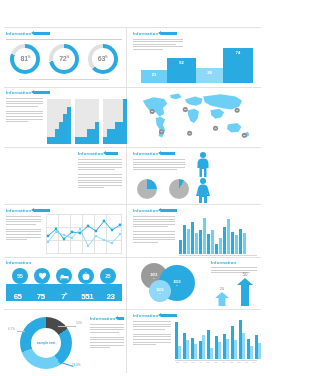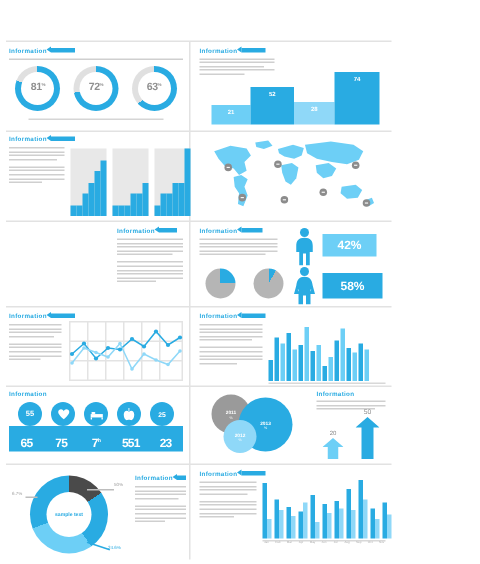--- a/index.html
+++ b/index.html
@@ -350,32 +350,26 @@
       <div class="pie" style="width:20px;height:20px;background:conic-gradient(#29ABE2 0 90deg,#b5b5b5 90deg 360deg);"></div>
       <div class="pie" style="width:20px;height:20px;background:conic-gradient(#29ABE2 0 30deg,#b5b5b5 30deg 360deg);"></div>
     </div>
 
     <div style="position:absolute; left:62px; top:1px;">
       <svg width="16" height="25" viewBox="0 0 32 50">
         <circle cx="16" cy="6" r="6" fill="#29ABE2"></circle>
         <path d="M16 13 C8 13 5 17 5 24 L5 32 L9 32 L9 50 L14 50 L14 34 L18 34 L18 50 L23 50 L23 32 L27 32 L27 24 C27 17 24 13 16 13 Z" fill="#29ABE2"></path>
       </svg>
     </div>
-    <div class="pctbox" style="position:absolute; left:82px; top:5px; width:36px; height:15px; background:#6DCFF6;">
-      <span>42%</span>
-    </div>
 
     <div style="position:absolute; left:62px; top:27px;">
       <svg width="16" height="25" viewBox="0 0 32 50">
         <circle cx="16" cy="6" r="6" fill="#29ABE2"></circle>
         <path d="M16 13 C9 13 6 17 5 25 L2 36 L9 36 L7 30 L8 30 L8 50 L14 50 L14 38 L18 38 L18 50 L24 50 L24 30 L25 30 L23 36 L30 36 L27 25 C26 17 23 13 16 13 Z" fill="#29ABE2"></path>
       </svg>
-    </div>
-    <div class="pctbox" style="position:absolute; left:82px; top:31px; width:40px; height:17px; background:#29ABE2;">
-      <span>58%</span>
     </div>
   </div>
 
   <div class="panel" style="left:6px; top:208px; width:116px;">
     <div class="hdr">
       <span class="hdr-txt">Information</span>
       <span class="hdr-arrow"></span>
     </div>
     <div class="lines" style="margin-top:3px; width:30%;">
       <i class="l"></i>

